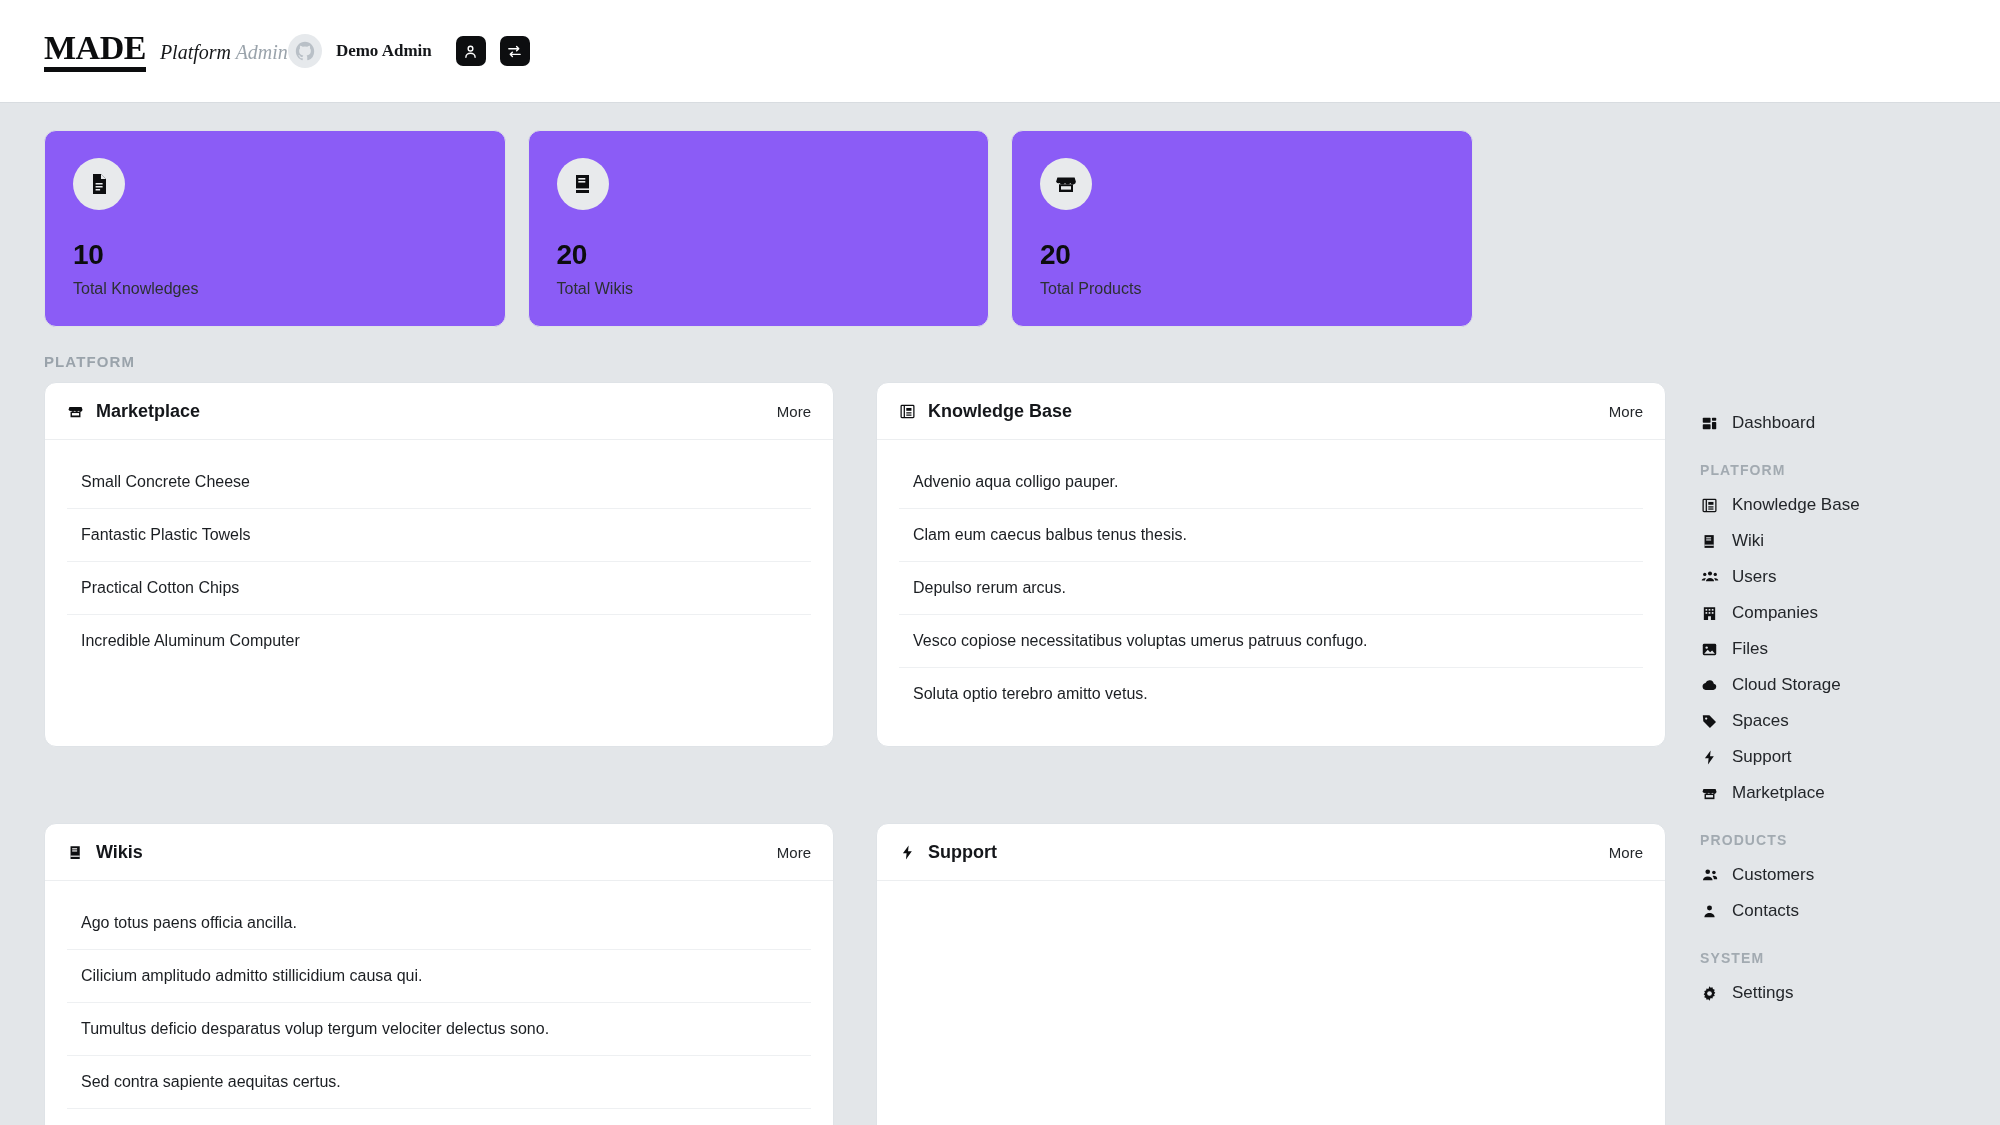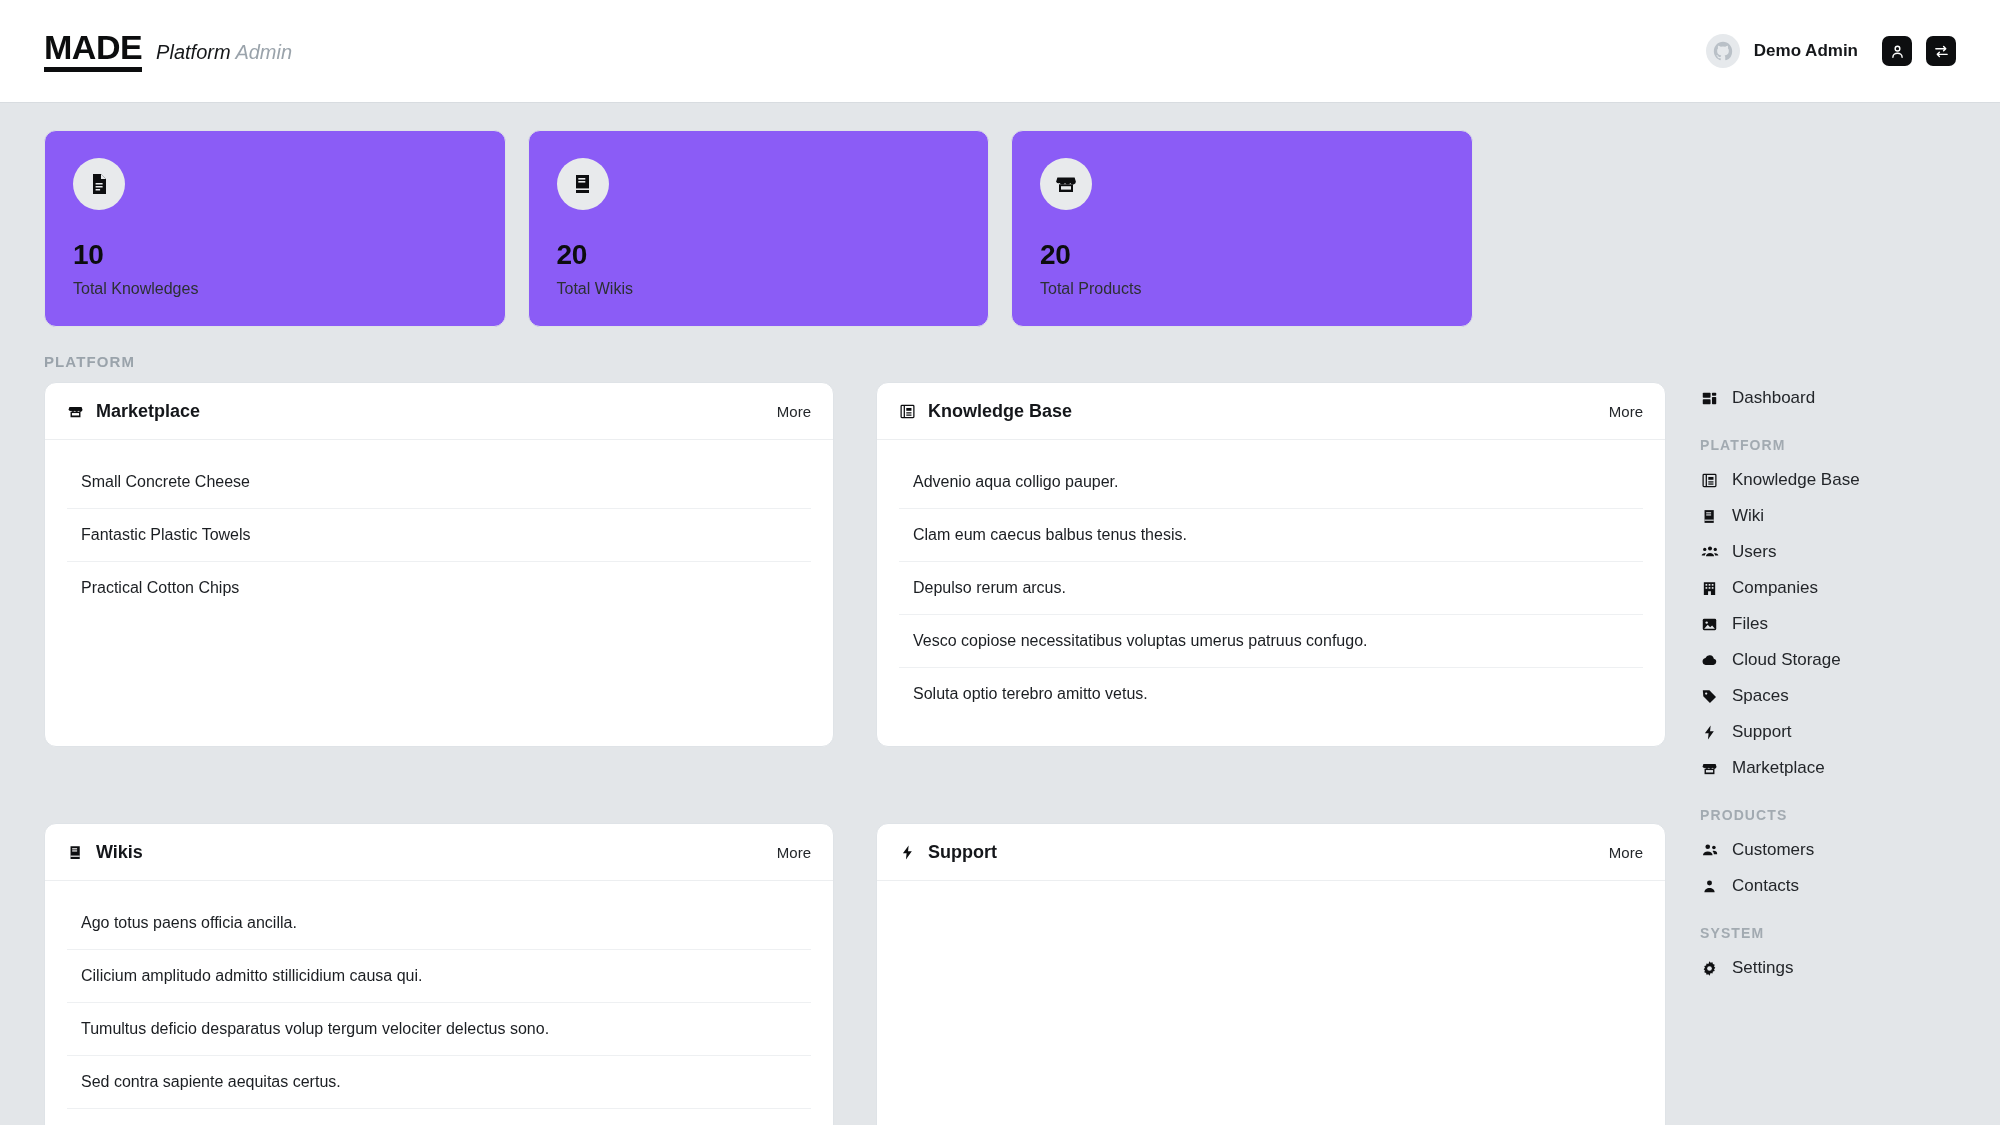--- a/index.html
+++ b/index.html
@@ -10,22 +10,23 @@
     overflow: hidden;
   }
 
   
   .topbar {
     height: 103px;
     background: #ffffff;
     border-bottom: 1px solid #d8dce0;
     display: flex;
     align-items: center;
-    justify-content: space-between;
+    justify-content: flex-start;
     padding: 0 44px 0 44px;
+    font-family: Liberation Serif, serif;
   }
   .brand { display: flex; align-items: baseline; gap: 14px; }
   .brand-logo {
     font-size: 34px;
     font-weight: 800;
     letter-spacing: -0.5px;
     color: #0c0d0e;
     border-bottom: 5px solid #0c0d0e;
     line-height: 1.05;
     padding-bottom: 1px;
@@ -119,20 +120,21 @@
     padding: 17px 12px 17px 14px;
     border-bottom: 1px solid #eef0f2;
   }
   .row:last-child { border-bottom: none; }
 
   
   .sidebar {
     width: 300px;
     padding: 53px 30px 0 0;
     flex: 0 0 300px;
+    margin-top: 25px;
   }
   .nav-item {
     display: flex;
     align-items: center;
     gap: 13px;
     padding: 8px 0 8px 0;
     font-size: 17px;
     color: #23262a;
     cursor: pointer;
   }
@@ -248,20 +250,21 @@
               </svg>
             </span>
             <span>Marketplace</span>
           </div>
           <span class="panel-more">More</span>
         </div>
         <div class="panel-body">
           <div class="row">Small Concrete Cheese</div>
           <div class="row">Fantastic Plastic Towels</div>
           <div class="row">Practical Cotton Chips</div>
+          <div class="row">Incredible Aluminum Computer</div>
         </div>
       </div>
 
       <div class="panel">
         <div class="panel-head">
           <div class="panel-title">
             <span class="p-ic">
               <svg width="17" height="17" viewBox="0 0 24 24" fill="none" stroke="currentColor" stroke-width="1.8">
                 <rect x="3" y="3.5" width="18" height="17" rx="1.2"></rect>
                 <line x1="7.5" y1="3.5" x2="7.5" y2="20.5"></line>

